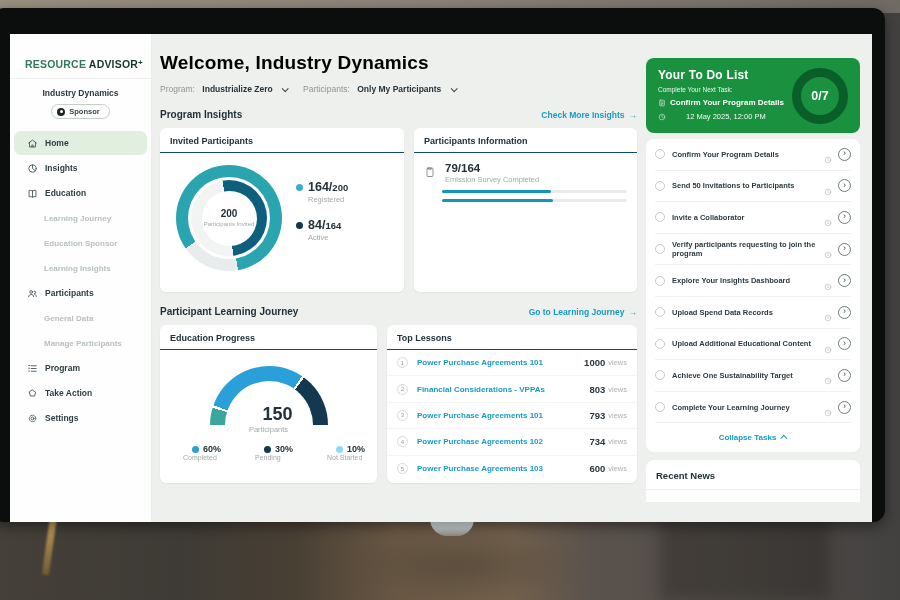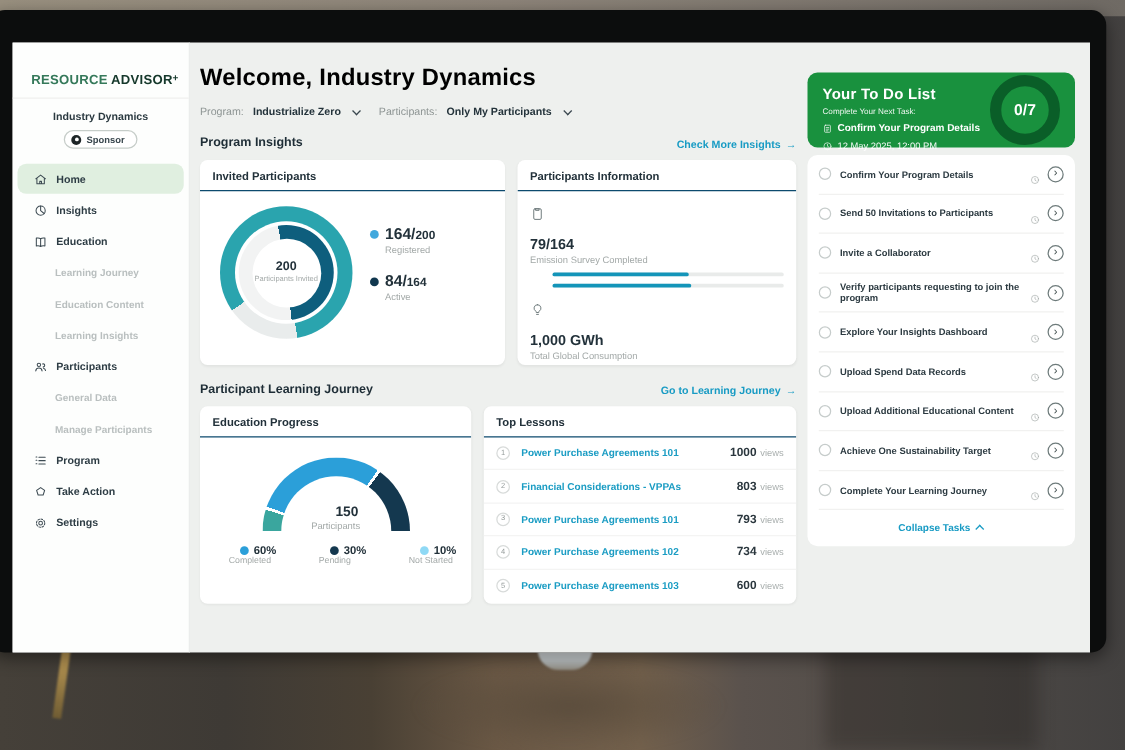--- a/index.html
+++ b/index.html
@@ -68,59 +68,59 @@
   .donut-cl { font-size:6px; color:#a3a9a8; line-height:7px; text-align:center; margin-top:2px; }
   .legend-b { margin-bottom:14px; }
   .leg-line { display:flex; align-items:center; gap:5px; }
   .dot { width:7px; height:7px; border-radius:50%; }
   .leg-val { font-size:12.5px; font-weight:bold; color:#22313a; }
   .leg-val .sm { font-size:9.5px; }
   .leg-lab { font-size:7.5px; color:#a3a9a8; margin-left:12px; margin-top:1px; }
 
   
   .card-info { flex:1; height:164px; }
-  .info-row { display:flex; gap:8px; padding:9px 10px 0 10px;flex-direction:column; }
+  .info-row { display:flex; gap:8px; padding:9px 10px 0 10px; }
   .info-ic { width:13px; padding-top:2px; }
   .info-ic svg { width:12px; height:12px; stroke:#707c7e; fill:none; stroke-width:1.6; stroke-linecap:round; stroke-linejoin:round; }
   .info-val { font-size:11.5px; font-weight:bold; color:#22313a; }
   .info-lab { font-size:7.5px; color:#a3a9a8; margin-top:1px; }
   .bar { margin:6px 10px 0 28px; height:3px; border-radius:2px; background:#e9ebea; }
   .bar-fill { height:3px; border-radius:2px; background:#1495b9; width:calc(var(--pct)*1%); }
 
   
   .card-edu { width:217px; height:158px; }
   .gauge-wrap { position:relative; width:118px; height:60px; margin:16px auto 0 auto; overflow:hidden; }
   .gauge { position:absolute; left:0; top:0; width:118px; height:118px; border-radius:50%;
     background:conic-gradient(from 270deg, #3aa69e 0 17deg, #fff 17deg 19.5deg, #2b9fd9 19.5deg 124deg, #fff 124deg 126.5deg, #14384f 126.5deg 180deg, #fff 180deg 360deg); }
   .gauge-hole { position:absolute; left:15px; top:15px; width:88px; height:88px; border-radius:50%; background:#fff; }
   .gauge-center { text-align:center; margin-top:-22px; position:relative; }
-  .gauge-cv { font-size:11px; font-weight:bold; color:#22313a;padding-left:18px; }
+  .gauge-cv { font-size:18px; font-weight:bold; color:#22313a;padding-left:18px; }
   .gauge-cl { font-size:7.5px; color:#a3a9a8; }
   .edu-legend { display:flex; justify-content:space-between; padding:10px 12px 0 12px; }
   .edu-leg-val { font-size:9px; font-weight:bold; color:#22313a; display:flex; align-items:center; gap:4px;padding-left:20px; }
   .edu-leg-lab { font-size:7px; color:#a3a9a8; margin-left:11px; }
 
   
   .card-lessons { flex:1; height:158px; }
   .lesson-row { display:flex; align-items:center; padding:0 10px; height:26.4px; border-bottom:1px solid #f4f4f3; cursor:pointer; }
   .lesson-row:last-child { border-bottom:none; }
   .rank { width:11px; height:11px; border-radius:50%; border:1px solid #d8dbda; color:#949b9a; font-size:6px;
     display:flex; align-items:center; justify-content:center; flex-shrink:0; }
   .lesson-t { font-size:8px; font-weight:bold; color:#1a9cc3; margin-left:9px; flex:1; }
   .views-n { font-size:9.5px; font-weight:bold; color:#2a363d; }
   .views-l { font-size:7.5px; color:#aab0af; margin-left:3px; }
 
   
   .rightcol { flex:1; padding:24px 12px 0 2px; }
-  .todo-hero { background:#19913e; border-radius:8px; height:60px; padding:10px 12px; display:flex; color:#fff; }
+  .todo-hero { background:#19913e; border-radius:8px; height:75px; padding:10px 12px; display:flex; color:#fff; }
   .hero-left { flex:1; }
   .hero-title { font-size:12px; font-weight:bold; letter-spacing:0.2px; }
   .hero-sub { font-size:6.5px; margin-top:4px; opacity:0.92; }
   .hero-task { display:flex; align-items:center; gap:4px; font-size:8px; font-weight:bold; margin-top:5px; }
-  .hero-date { display:flex; align-items:center; gap:4px; font-size:7.5px; margin-top:5px; opacity:0.95; }
+  .hero-date { display:flex; align-items:center; gap:20px; font-size:7.5px; margin-top:5px; opacity:0.95; }
   .hero-task svg,.hero-date svg { width:8px; height:8px; stroke:#fff; fill:none; stroke-width:1.6; stroke-linecap:round; }
   .hero-ring { width:56px; height:56px; border-radius:50%; border:9px solid #0a5e28; align-self:center;
     display:flex; align-items:center; justify-content:center; }
   .hero-count { font-size:12.5px; font-weight:bold; }
 
   .tasks-card { background:#fff; border-radius:8px; margin-top:6px; padding:0 9px; }
   .task-row { display:flex; align-items:center; min-height:31.6px; border-bottom:1px solid #f1f1f0; padding:3px 0; cursor:pointer; }
   .task-row:last-of-type { border-bottom:none; }
   .cbox { width:10px; height:10px; border-radius:50%; border:1.2px solid #c6cccb; flex-shrink:0; background:#fff; }
   .task-lab { font-size:7.5px; font-weight:bold; color:#2c3a41; margin-left:7px; flex:1; line-height:9px; padding-right:3px; }
@@ -184,21 +184,21 @@
                 <svg viewBox="0 0 24 24">
                   <path d="M12 6.5C10 5 7 5 4.5 5.4V19c2.5-.4 5.5-.4 7.5 1 2-1.4 5-1.4 7.5-1V5.4C17 5 14 5 12 6.5zM12 6.5V20"></path>
                 </svg>
               </span>
             <span>Education</span>
           </div>
           <div class="nav-item sub">
             <span>Learning Journey</span>
           </div>
           <div class="nav-item sub">
-            <span>Education Content</span>
+            <span>Education Sponsor</span>
           </div>
           <div class="nav-item sub">
             <span>Learning Insights</span>
           </div>
           <div class="nav-item">
             <span class="nav-ic">
                 <svg viewBox="0 0 24 24">
                   <circle cx="9" cy="8.5" r="3"></circle>
                   <path d="M3.5 19c.4-3.2 2.7-5 5.5-5s5.1 1.8 5.5 5M15.5 7a2.6 2.6 0 1 1 1 5M17 14.3c2 .4 3.3 1.9 3.6 4.2"></path>
                 </svg>
@@ -308,29 +308,20 @@
                 <div class="info-val">79/164</div>
                 <div class="info-lab">Emission Survey Completed</div>
               </div>
             </div>
             <div class="bar">
                 <div class="bar-fill" style="--pct: 59;"></div>
               </div>
             <div class="bar">
                 <div class="bar-fill" style="--pct: 60;"></div>
               </div>
-            <div class="info-row">
-              <span class="info-ic"><svg viewBox="0 0 24 24">
-                    <path d="M12 3.5a5.5 5.5 0 0 1 3 10.1c-.8.6-1 1.4-1 2.4h-4c0-1-.2-1.8-1-2.4A5.5 5.5 0 0 1 12 3.5zM10.5 19h3"></path>
-                  </svg></span>
-              <div>
-                <div class="info-val">1,000 GWh</div>
-                <div class="info-lab">Total Global Consumption</div>
-              </div>
-            </div>
           </div>
         </div>
 
         <div class="sec-row" style="margin-top:14px;">
           <span class="sec-title">Participant Learning Journey</span>
           <span class="sec-link">
             <span>Go to Learning Journey</span>
             <span class="arrow">→</span>
           </span>
         </div>
@@ -532,17 +523,20 @@
             <span class="t-go">
                 <span>›</span>
               </span>
           </div>
           <div class="collapse">
             <span>Collapse Tasks</span>
             <span class="chev-up"></span>
           </div>
         </div>
 
+        <div class="news-card">
+          <div class="news-h">Recent News</div>
+        </div>
       </div>
 
     </div>
   </div>
 </div>
 
 </body></html>

